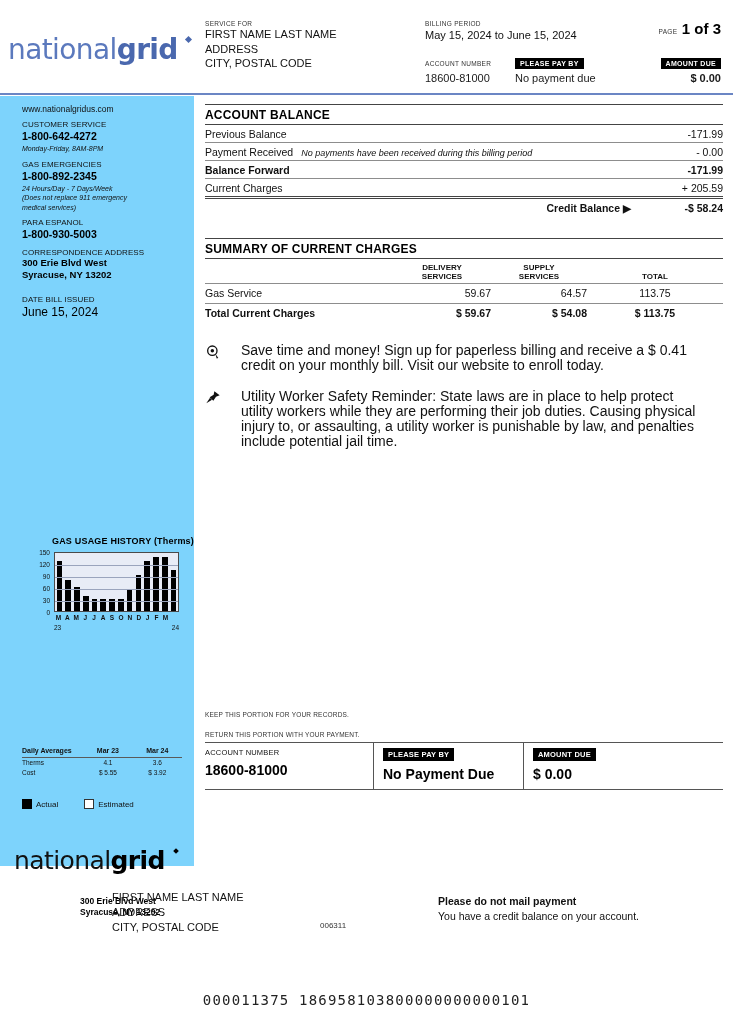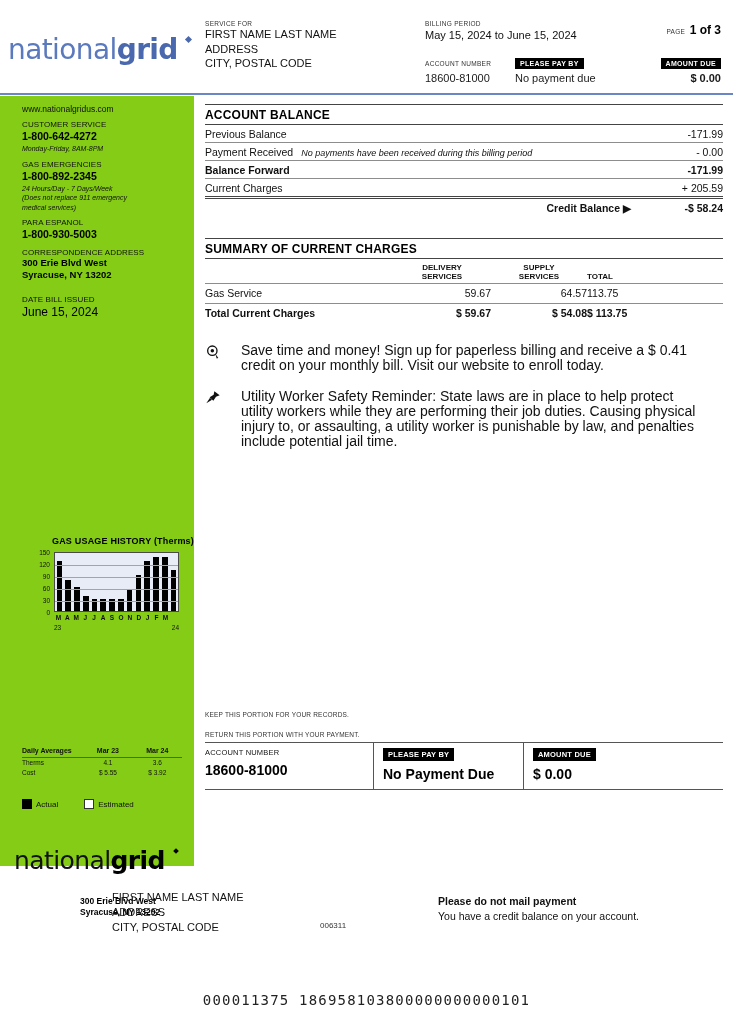--- a/index.html
+++ b/index.html
@@ -29,21 +29,21 @@
 
   .svc-block { position: absolute; left: 205px; top: 20px; width: 210px; }
   .lbl-tiny { font-size: 6.5px; letter-spacing: 0.3px; color: #333; text-transform: uppercase; }
   .svc-line { font-size: 11px; color: #111; line-height: 14.5px; }
 
   .bill-block { position: absolute; left: 425px; top: 20px; width: 190px; }
   .bill-period { font-size: 11px; color: #111; margin-top: 2px; white-space: nowrap; }
 
   .page-block { position: absolute; right: 12px; top: 20px; text-align: right; }
   .page-block .pg-lbl { font-size: 6.5px; letter-spacing: 0.3px; color: #333; }
-  .page-block .pg-val { font-size: 12px; font-weight: bold; color: #000; }
+  .page-block .pg-val { font-size: 15px; font-weight: bold; color: #000; }
 
   .acct-row { position: absolute; left: 425px; top: 60px; width: 296px; }
   .acct-num-lbl { position: absolute; left: 0; top: 0; }
   .acct-num-val { position: absolute; left: 0; top: 12px; font-size: 11px; }
   .paybox {
     position: absolute; left: 90px; top: -2px;
     background: #000; color: #fff;
     font-size: 7px; font-weight: bold; letter-spacing: 0.3px;
     padding: 2px 5px;
   }
@@ -58,21 +58,21 @@
 
   .hdr-rule {
     position: absolute; left: 0; top: 93px; width: 733px;
     height: 2px; background: #6b86c4;
   }
 
   
   .sidebar {
     position: absolute; left: 0; top: 96px;
     width: 194px; height: 770px;
-    background: #84cc16;
+    background: #7dd3fc;
   }
   .sb-pad { padding: 8px 0 0 22px; }
   .sb-url { font-size: 8.5px; color: #111; margin-bottom: 6px; }
   .sb-lbl { font-size: 8px; color: #111; letter-spacing: 0.1px; }
   .sb-phone { font-size: 10.5px; font-weight: bold; color: #000; margin: 1px 0 2px; }
   .sb-it { font-size: 7px; font-style: italic; color: #111; line-height: 9.5px; }
   .sb-gap { height: 6px; }
   .sb-addr { font-size: 9.5px; font-weight: bold; color: #000; line-height: 12px; }
   .sb-date { font-size: 12px; color: #000; margin-top: 1px; }
 
@@ -151,21 +151,21 @@
   .row.noline { border-bottom: none; }
   .row.credit { justify-content: flex-end; font-weight: bold; }
   .credit-lbl { margin-right: 0; }
   .credit-val { width: 92px; text-align: right; }
 
   
   .sumhead { display: flex; font-size: 8px; font-weight: bold; color: #111; text-align: center; padding-top: 4px; }
   .sc0 { width: 188px; }
   .sc1 { width: 98px; }
   .sc2 { width: 96px; }
-  .sc3 { flex: 1; text-align: left; }
+  .sc3 { flex: 1; text-align: center; }
   .sumrow { display: flex; font-size: 10.5px; color: #111; padding: 3px 0 2px; }
   .sumrow .sc1, .sumrow .sc2 { text-align: right; }
   .sum-divider { border-bottom: 1px solid #8d8d8d; margin-top: 2px; }
   .sumrow.total { font-weight: bold; }
 
   
   .msgs { margin-top: 22px; }
   .msg { display: flex; gap: 14px; margin-bottom: 16px; }
   .msg-ico { width: 22px; flex: 0 0 22px; padding-top: 1px; }
   .msg-txt { font-size: 14px; line-height: 15px; color: #111; width: 460px; }

